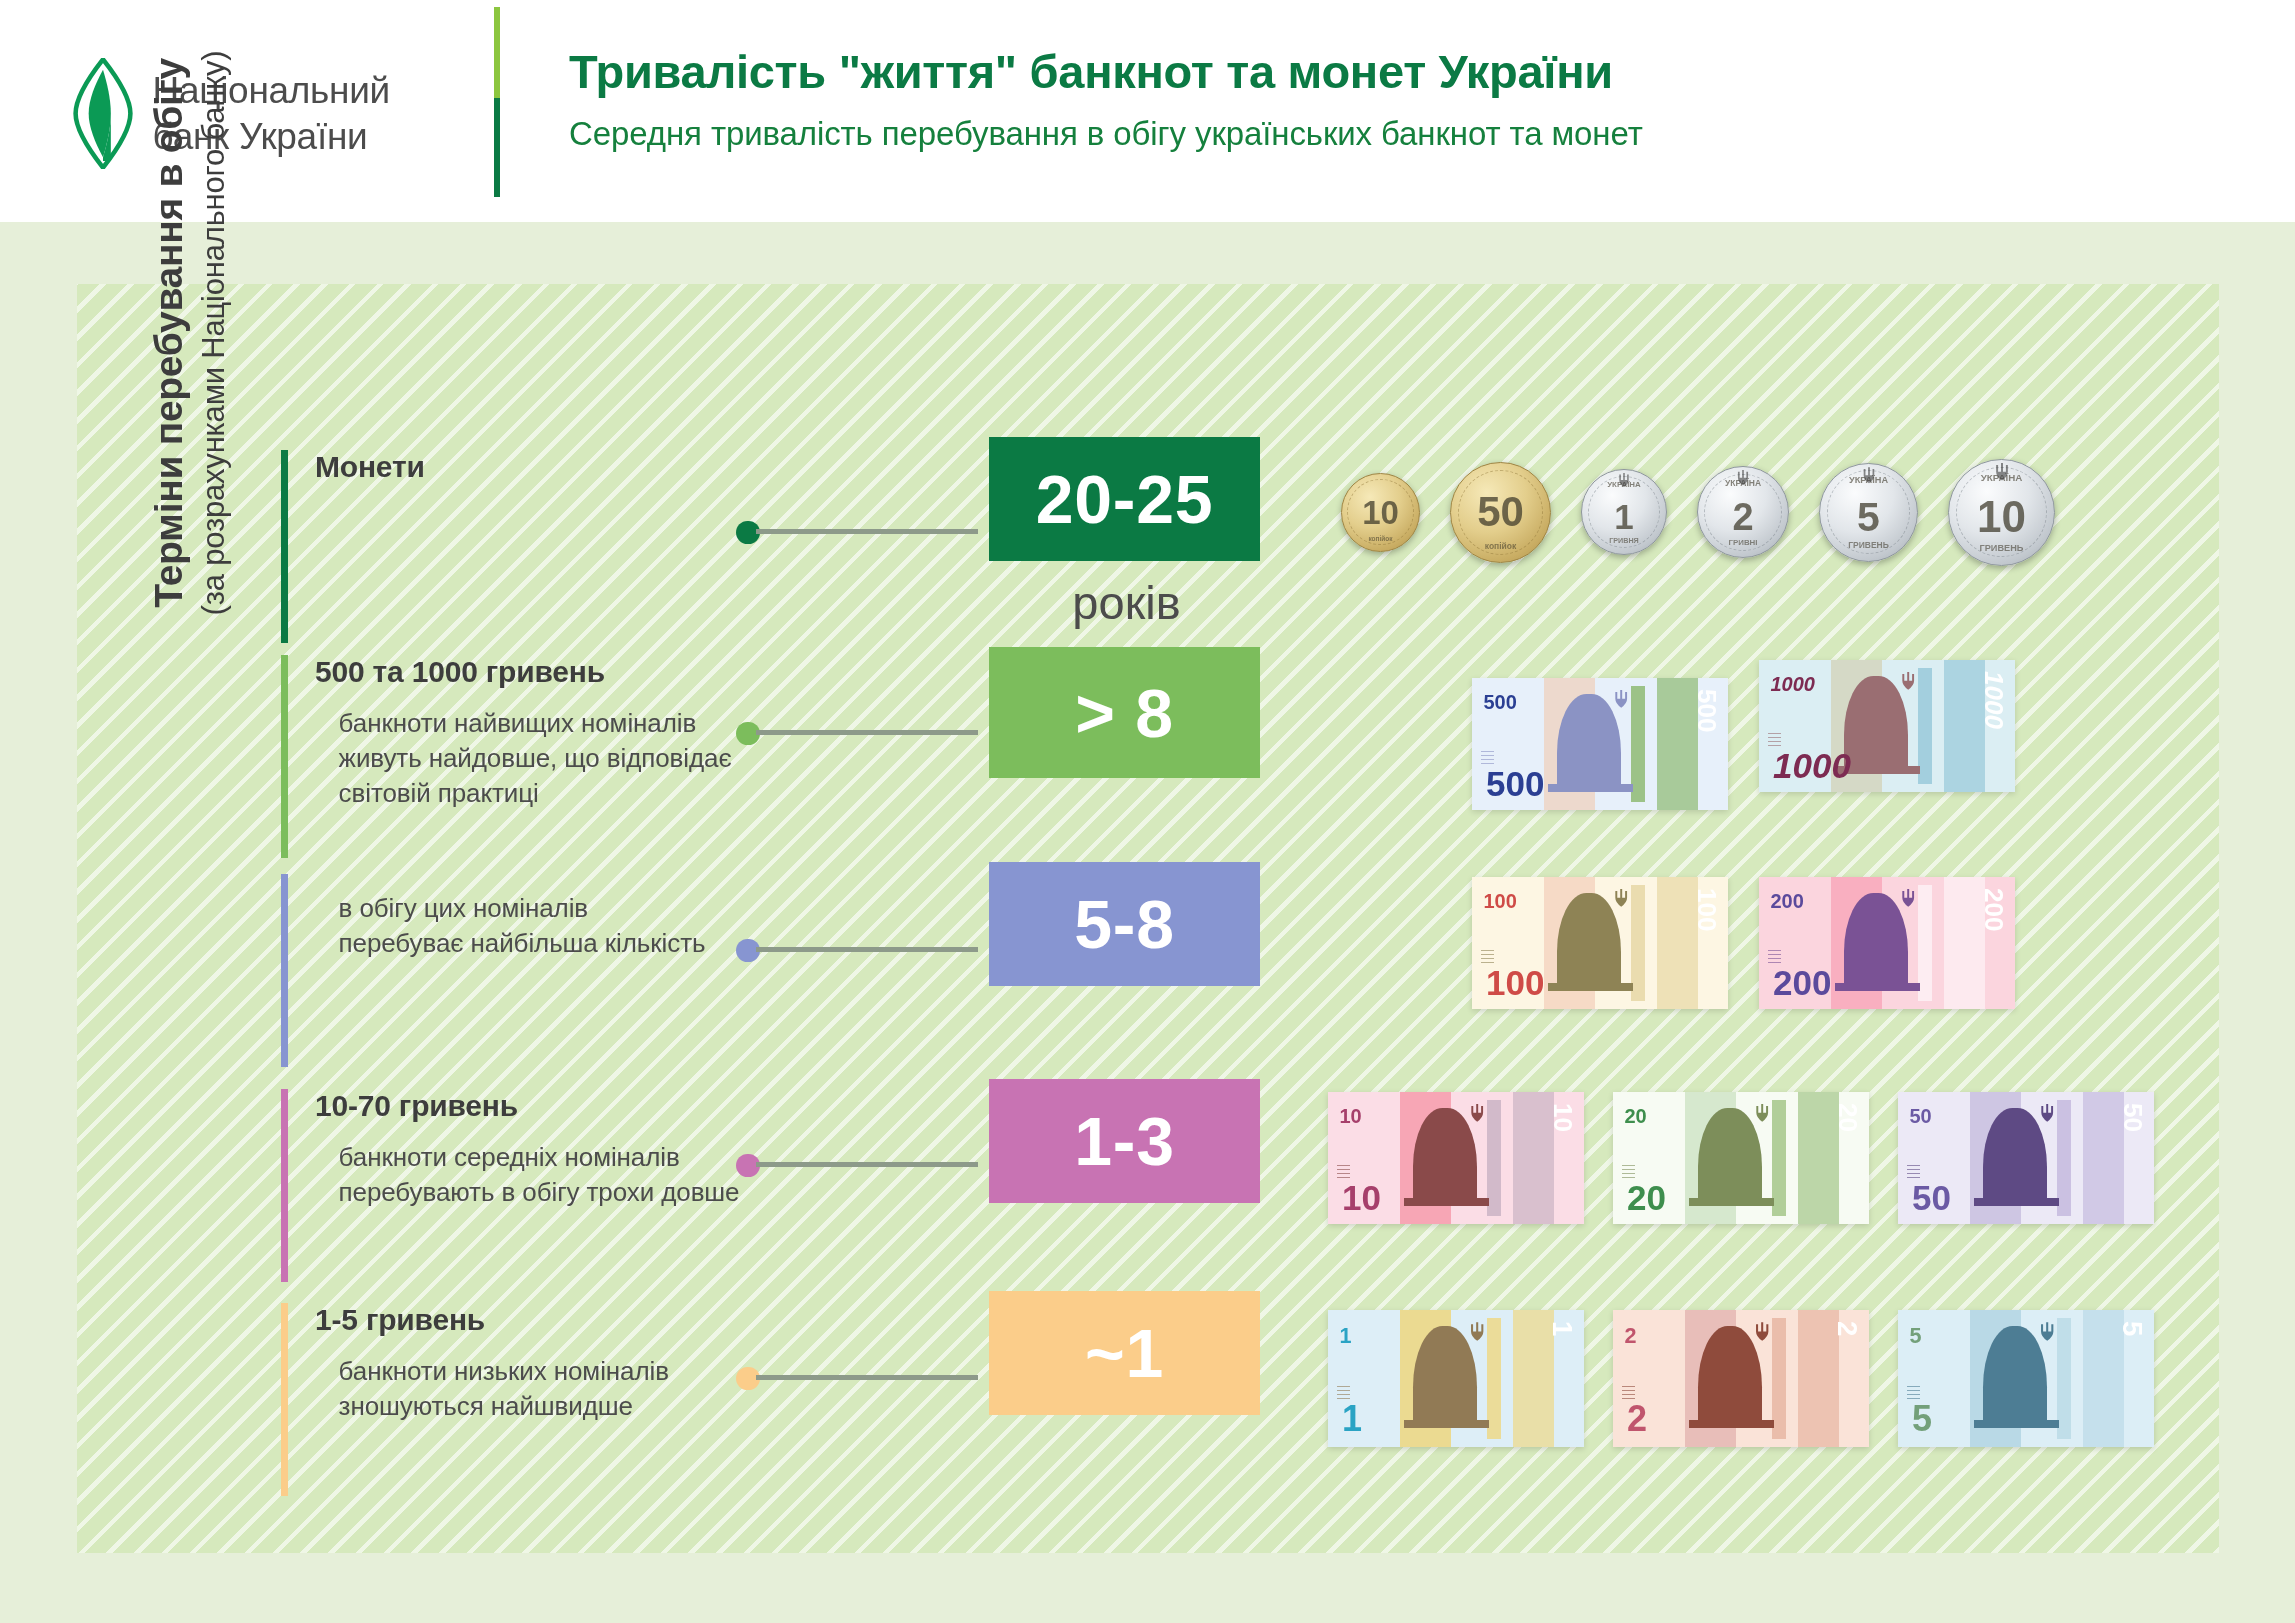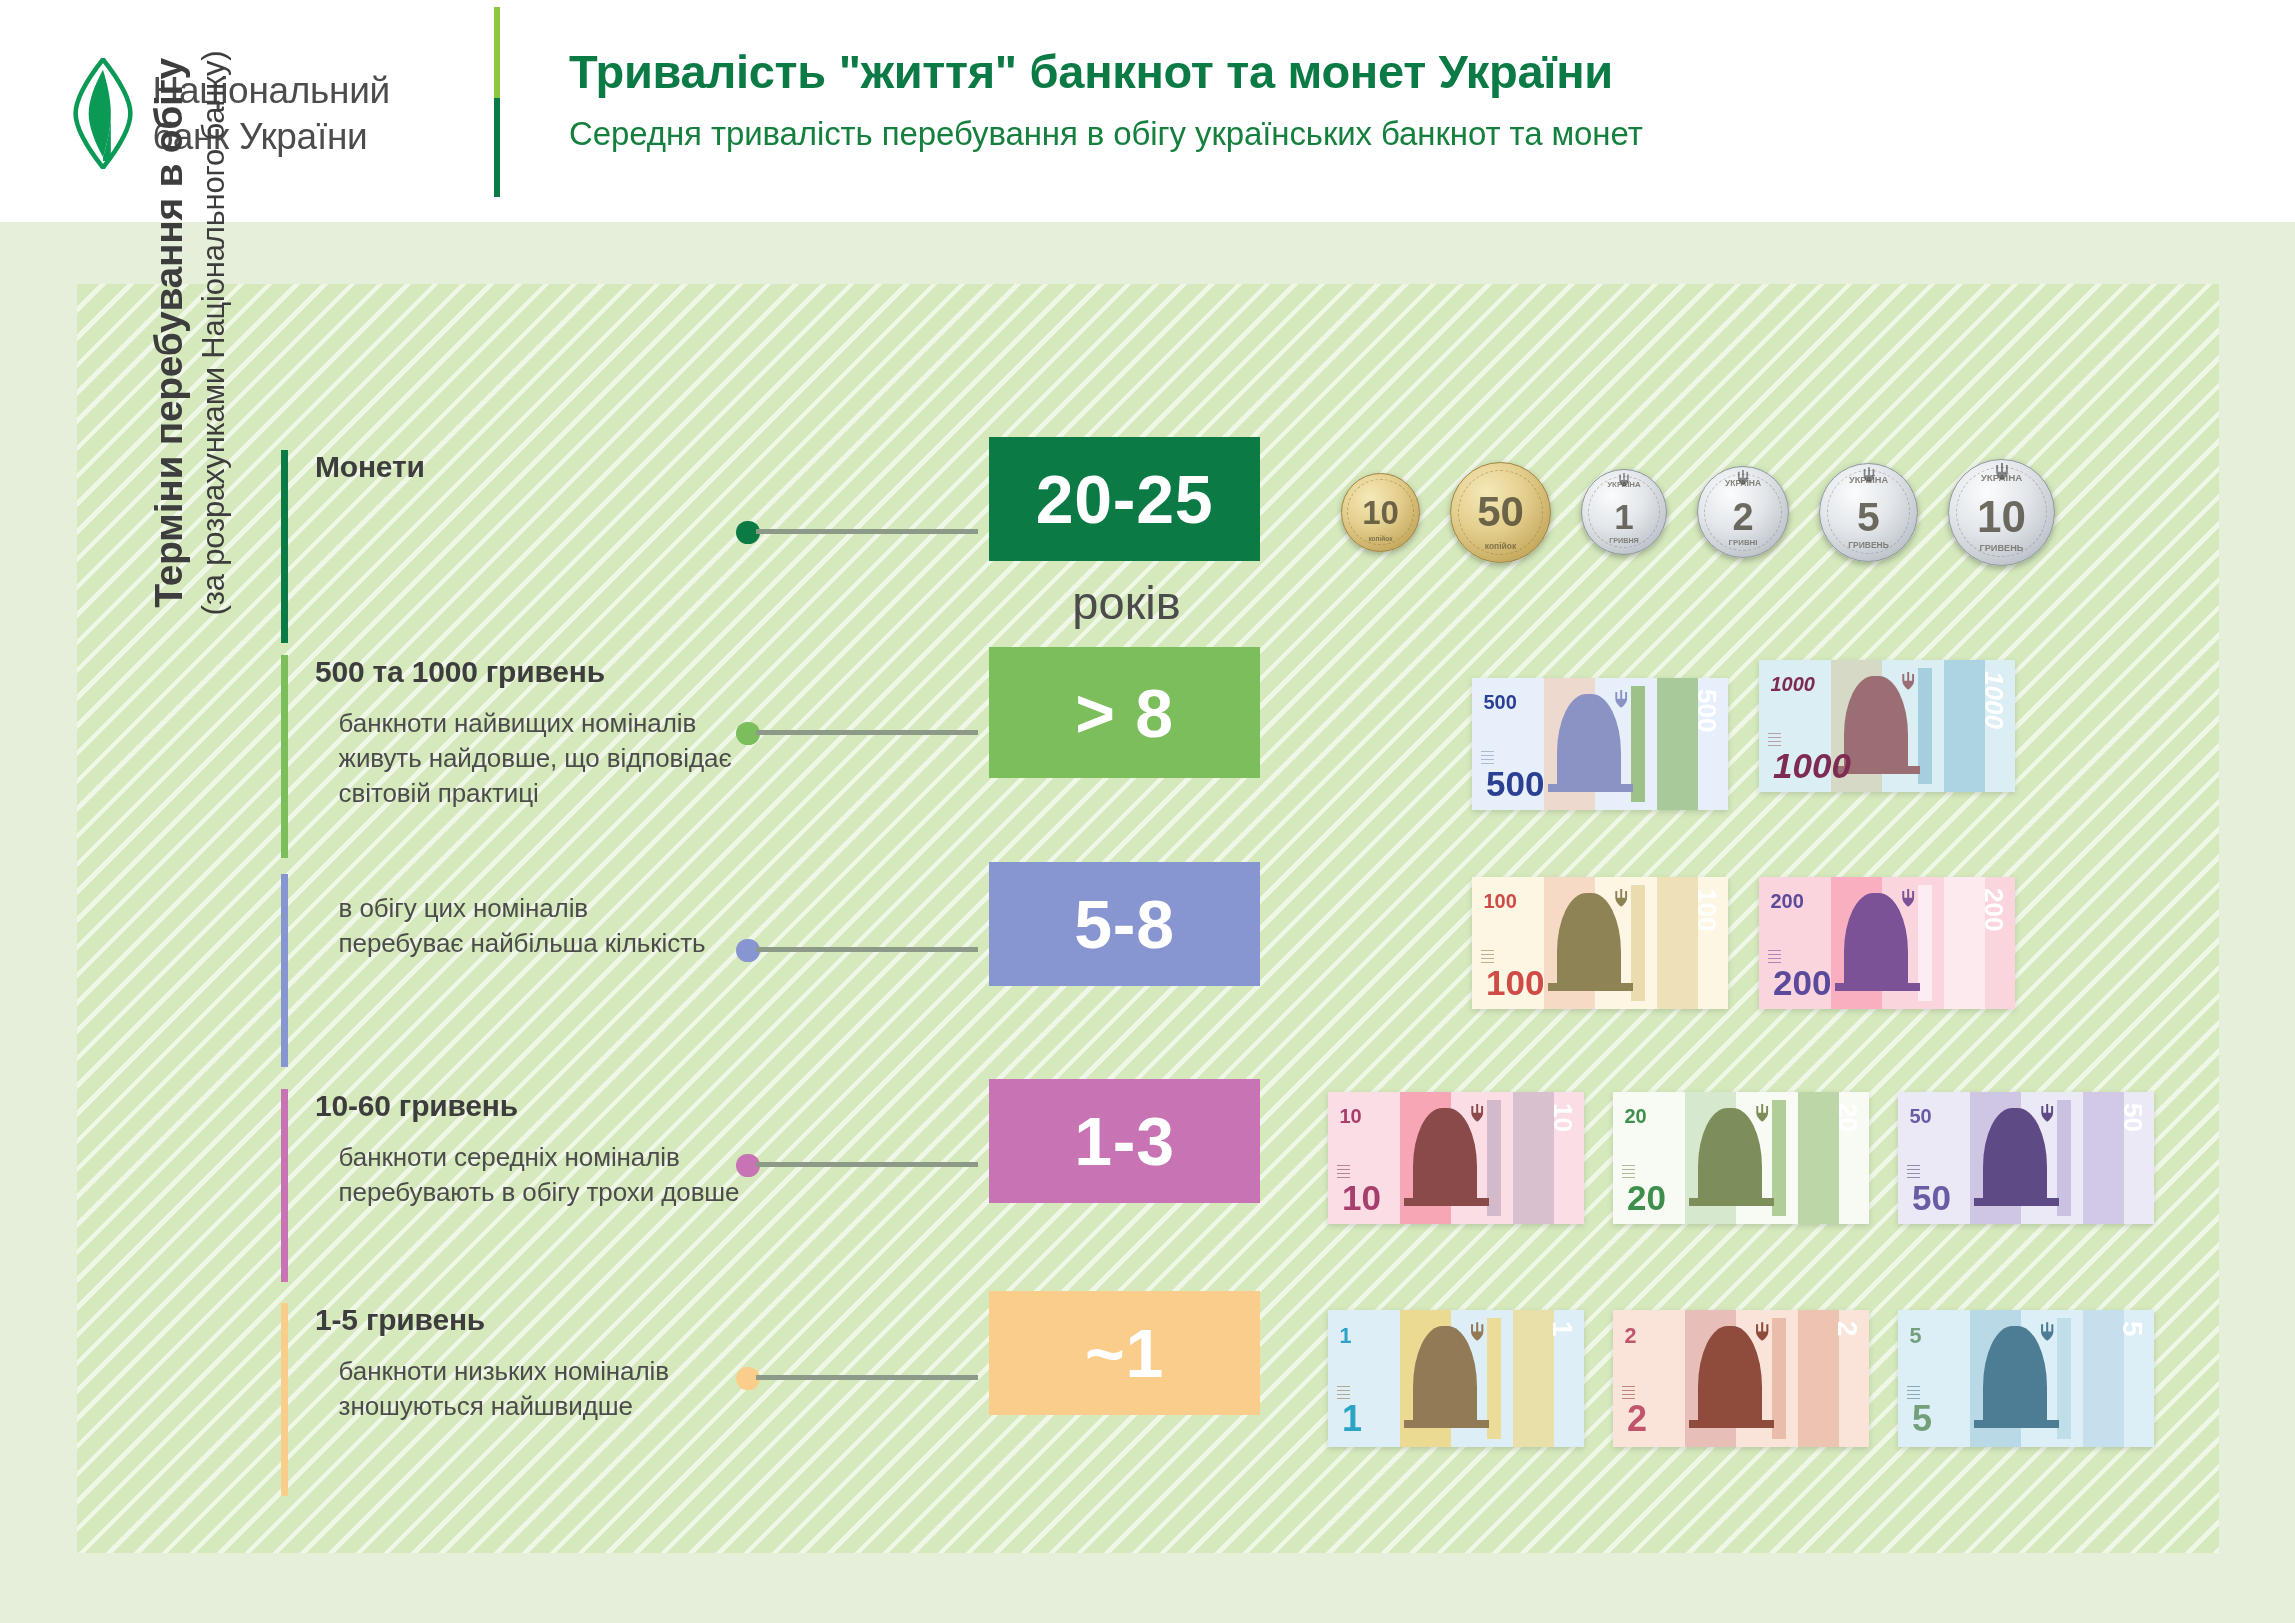--- a/index.html
+++ b/index.html
@@ -347,21 +347,21 @@
             <div class="num-tl" style="left: 11.5px; top: 13.2px; font-size: 20px; color: rgb(91, 74, 156);">200</div>
             <div class="num-bl" style="left: 14px; bottom: 6.6px; font-size: 35px; color: rgb(91, 74, 156);">200</div>
             <div class="num-vr" style="right: 6.4px; top: 10.6px; font-size: 26px; color: rgb(255, 255, 255);">200</div>
             <div class="lines" style="left: 9px; top: 73px; width: 13px; height: 16px; background: repeating-linear-gradient(rgb(122, 82, 149) 0px, rgb(122, 82, 149) 1.3px, transparent 1.3px, transparent 3.9px); opacity: 0.6;"></div>
           </div>
         </div>
       </div>
       <div class="row" style="top: 867px; height: 193px;">
         <div class="row-bar" style="height: 193px; background: rgb(200, 115, 179);"></div>
         <div class="row-texts">
-          <div class="row-title">10-60 гривень</div>
+          <div class="row-title">10-70 гривень</div>
           <div class="row-desc">банкноти середніх номіналів
 перебувають в обігу трохи довше</div>
         </div>
         <div class="connector" style="left: 455px; top: 73px; width: 242px;">
           <div class="dot" style="background: rgb(200, 115, 179);"></div>
           <div class="line" style="width: 222px; background: rgb(141, 154, 138);"></div>
         </div>
         <div class="value-box" style="left: 708px; top: -9.8px; width: 271px; height: 124px; background: rgb(200, 115, 179);">
           <span>1-3</span>
         </div>

